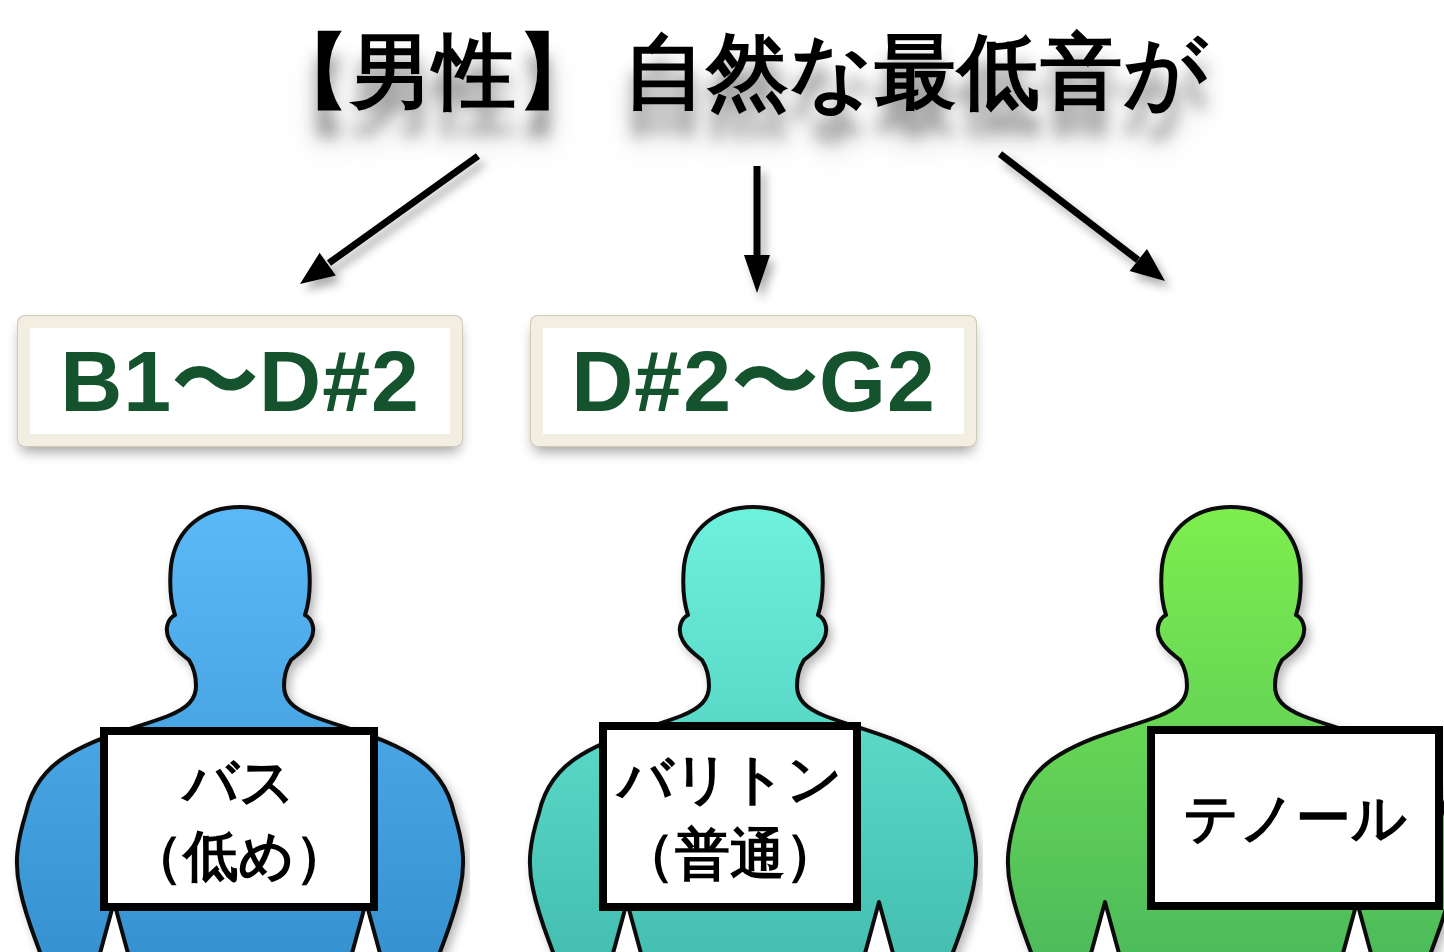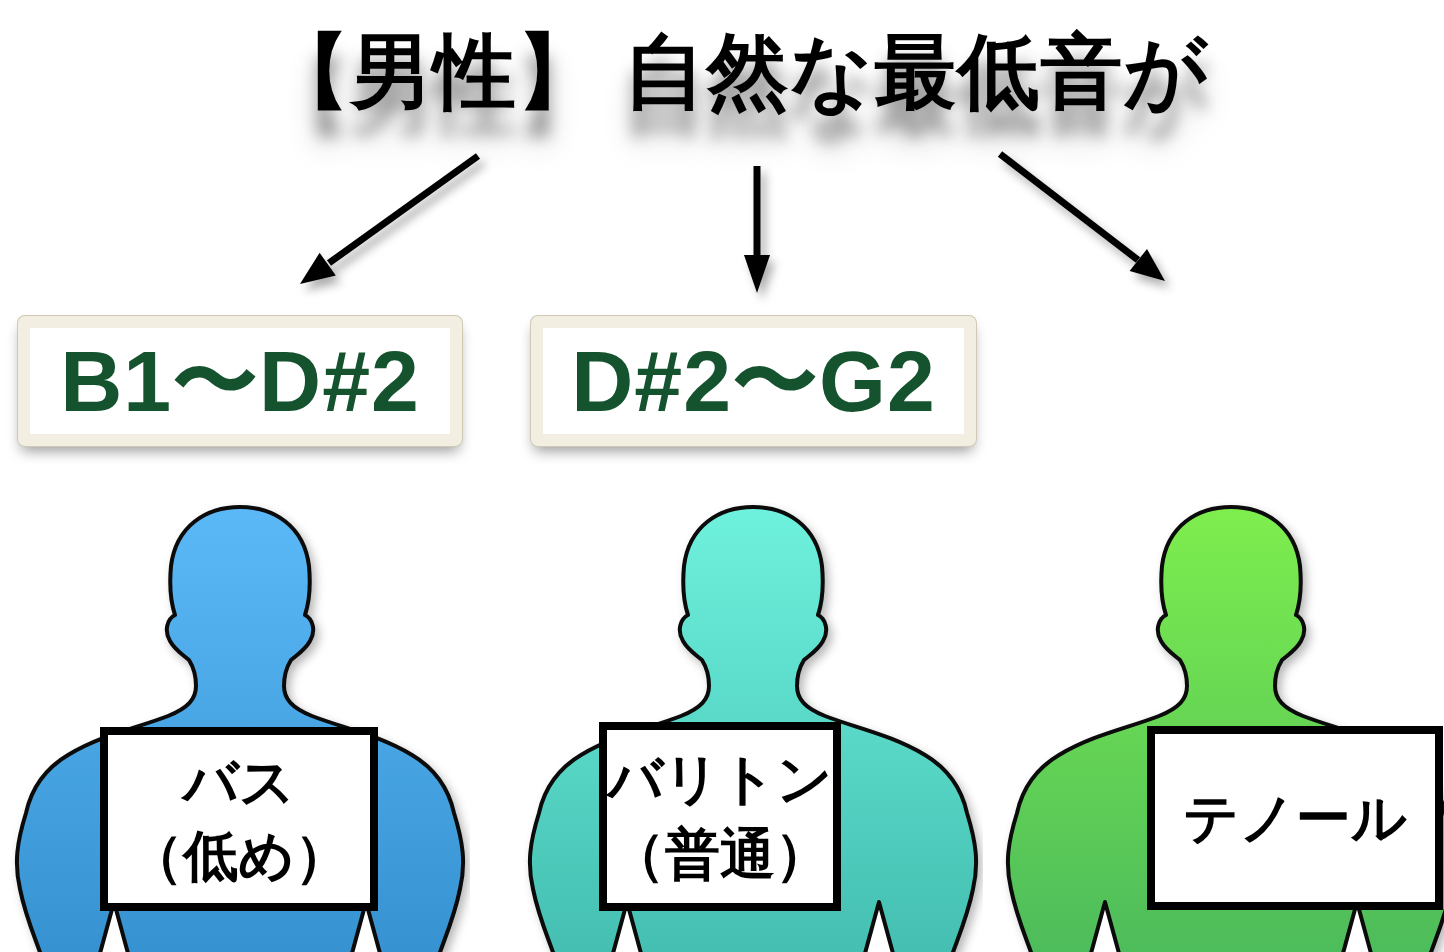--- a/index.html
+++ b/index.html
@@ -99,21 +99,21 @@
     text-align: left;
   }
   .name-box div {
     font-size: 55px;
     font-weight: bold;
     color: #000000;
     line-height: 1.1;
     white-space: nowrap;
   }
   .n1 { left: 100px;  top: 727px; width: 278px; height: 184px; }
-  .n2 { left: 599px;  top: 722px; width: 242px; height: 189px; }
+  .n2 { left: 599px;  top: 722px; width: 262px; height: 189px; }
   .n3 { left: 1107px; top: 726px; width: 296px; height: 184px; margin-left: 40px; }
 </style>
 </head>
 <body>
 
 <div class="stage">
 
   <h1 class="title">【男性】 自然な最低音が</h1>
 
   <svg class="arrows" viewBox="0 0 1444 952" aria-hidden="true">

